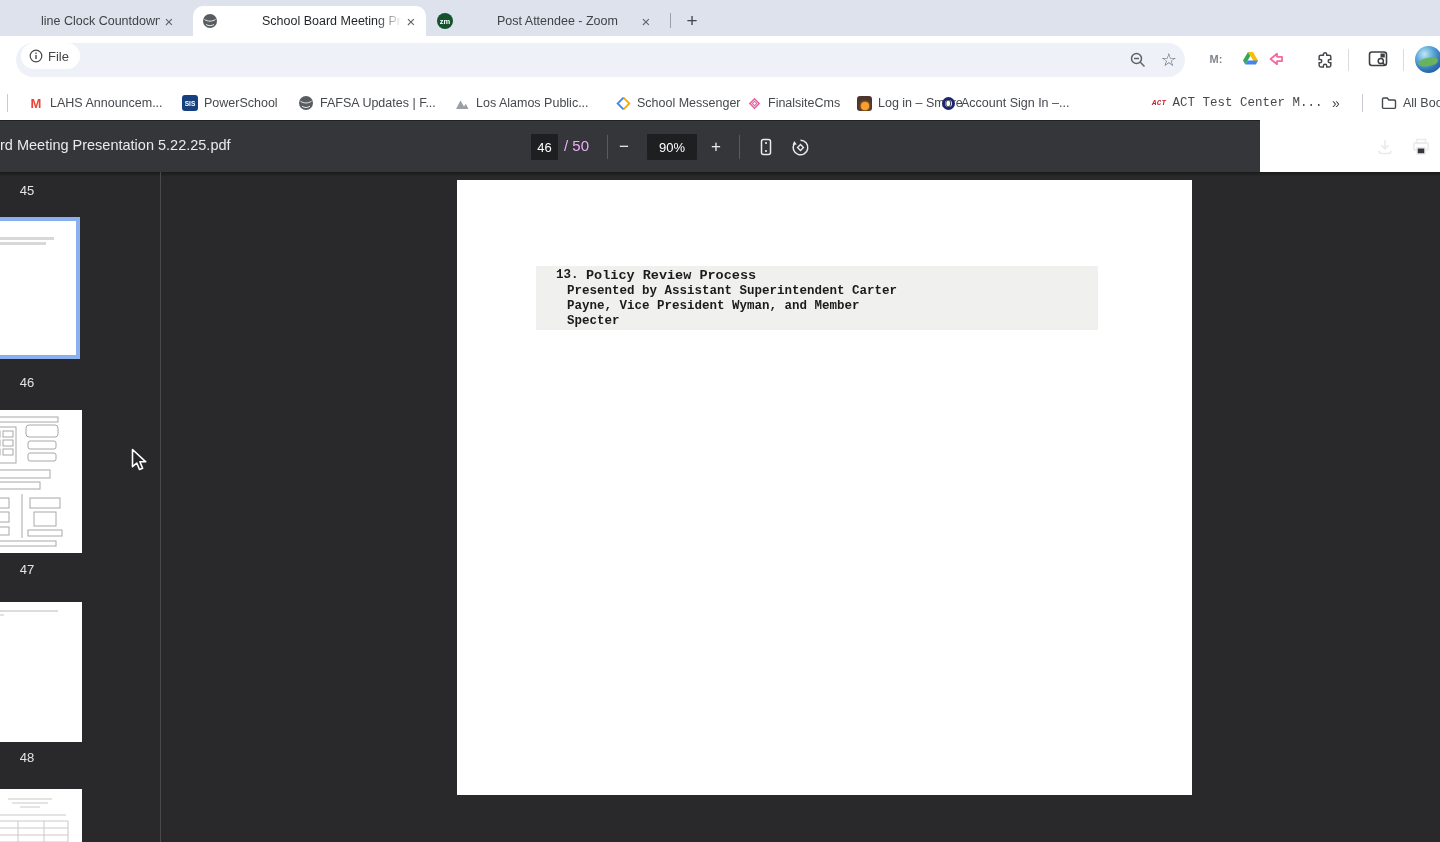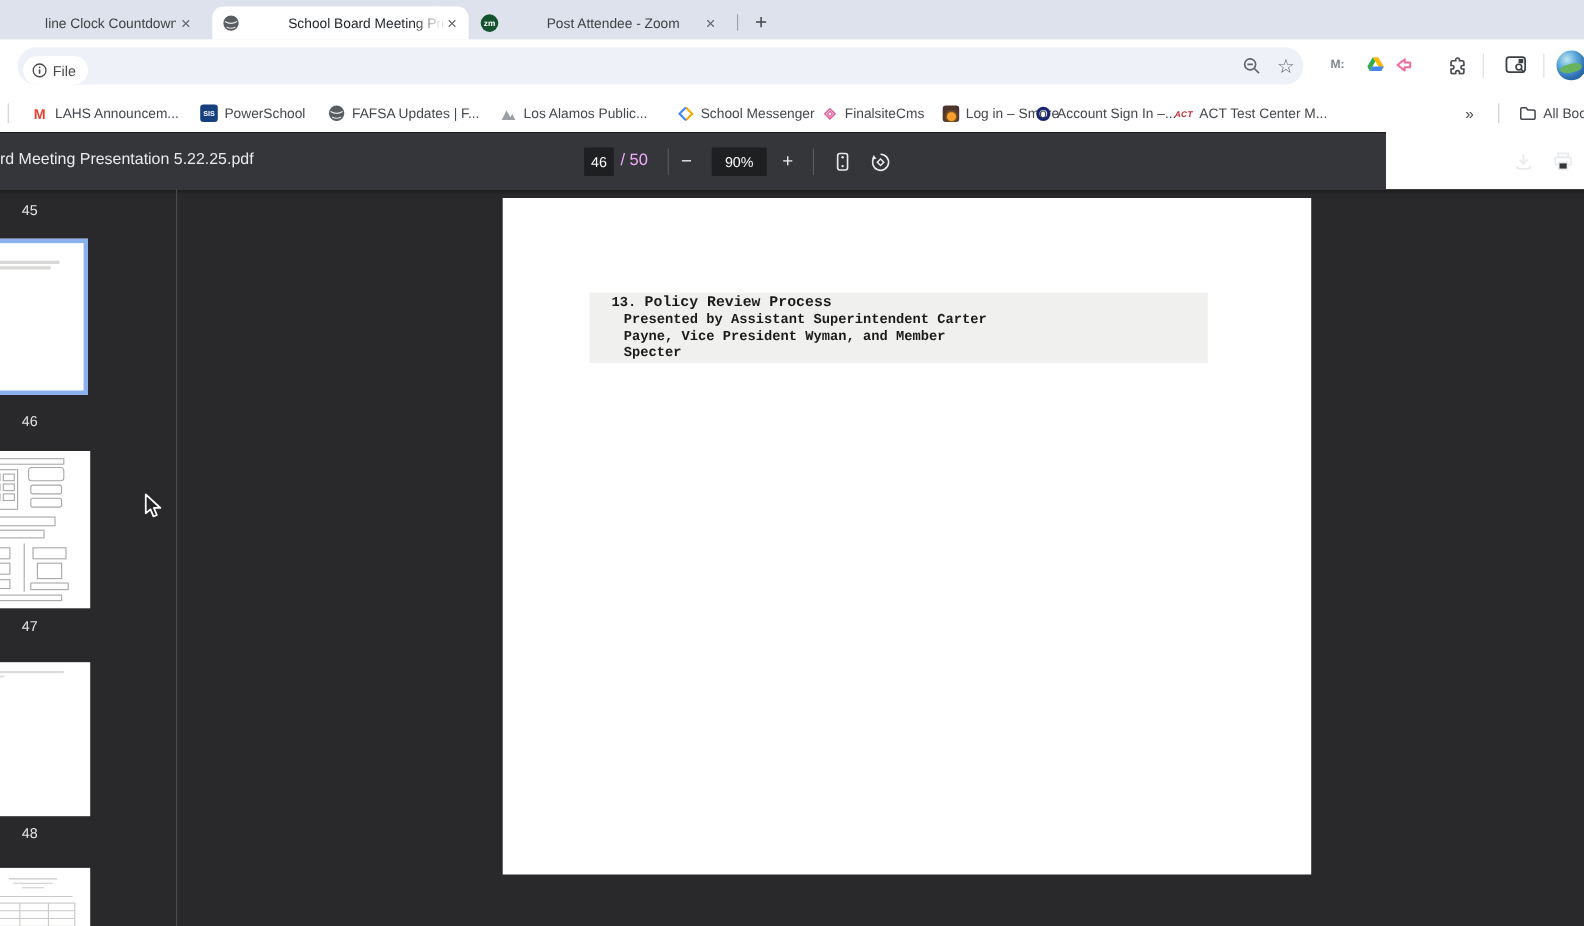--- a/index.html
+++ b/index.html
@@ -19,21 +19,21 @@
             background:linear-gradient(to right, rgba(255,255,255,0), #fff); }
   .favicon { width:16px; height:16px; flex:none; margin-right:8px; }
   .zm-badge { width:16px; height:16px; border-radius:50%; background:#14532d; color:#fff;
               font-size:7.5px; font-weight:bold; display:flex; align-items:center; justify-content:center; }
   .newtab { position:absolute; left:680px; top:9px; width:24px; height:24px; font-size:19px;
             color:#44474b; text-align:center; line-height:23px; }
   .tab-divider { position:absolute; left:670px; top:13px; width:1px; height:15px; background:#9aa0a6; }
   
   .toolbar-row { position:absolute; top:36px; left:0; width:1440px; height:50px; background:#fff; }
   .omnibox { position:absolute; left:16px; top:7px; width:1169px; height:34px; border-radius:17px;
-             background:#eef1f8; display:flex; align-items:flex-end; }
+             background:#eef1f8; display:flex; align-items:flex-start; }
   .chip { margin-left:5px; height:26px; border-radius:13px; background:#fff; display:flex;
           align-items:center; gap:5px; padding:0 11px 0 8px; font-size:13px; color:#444746; flex:none; }
   .url { margin-left:8px; font-size:14px; color:#1f1f1f; white-space:nowrap; }
   .omni-icons { position:absolute; right:8px; top:0; height:34px; display:flex; align-items:center; gap:14px; }
   .ext-icon { position:absolute; top:11px; width:24px; height:24px; display:flex;
               align-items:center; justify-content:center; }
   .m-ext { font-size:11px; font-weight:bold; color:#80868b; }
   .v-div { position:absolute; top:13px; width:1px; height:22px; background:#dadce0; }
   .avatar { position:absolute; left:1415px; top:10px; width:27px; height:27px; border-radius:50%;
             background:radial-gradient(circle at 35% 30%, #bfe6f2 0%, #5aa7d8 35%, #2e6fb2 65%, #1d4f86 100%);
@@ -218,21 +218,21 @@
       <span>FinalsiteCms</span>
     </div>
     <div class="bm" style="left:857px;">
       <span class="smore-ic"></span>
       <span>Log in – Smore</span>
     </div>
     <div class="bm" style="left:942px;">
       <span class="acct-ic"></span>
       <span>Account Sign In –...</span>
     </div>
-    <div class="bm" style="left:1068px;">
+    <div class="bm" style="left:1152px;font-family:Liberation Mono, monospace;">
       <span class="act-ic">ACT</span>
       <span>ACT Test Center M...</span>
     </div>
     <div class="bm-overflow">»</div>
     <span class="bm-div" style="left:1362px;"></span>
     <div class="bm" style="left:1381px;">
       <span class="bm-ic">
         <svg width="16" height="14" viewBox="0 0 16 14">
             <path d="M1.5 3.2a1.2 1.2 0 0 1 1.2-1.2h3.6l1.6 2h5.4a1.2 1.2 0 0 1 1.2 1.2v6a1.2 1.2 0 0 1-1.2 1.2H2.7a1.2 1.2 0 0 1-1.2-1.2z" fill="none" stroke="#45484d" stroke-width="1.4"></path>
           </svg>

